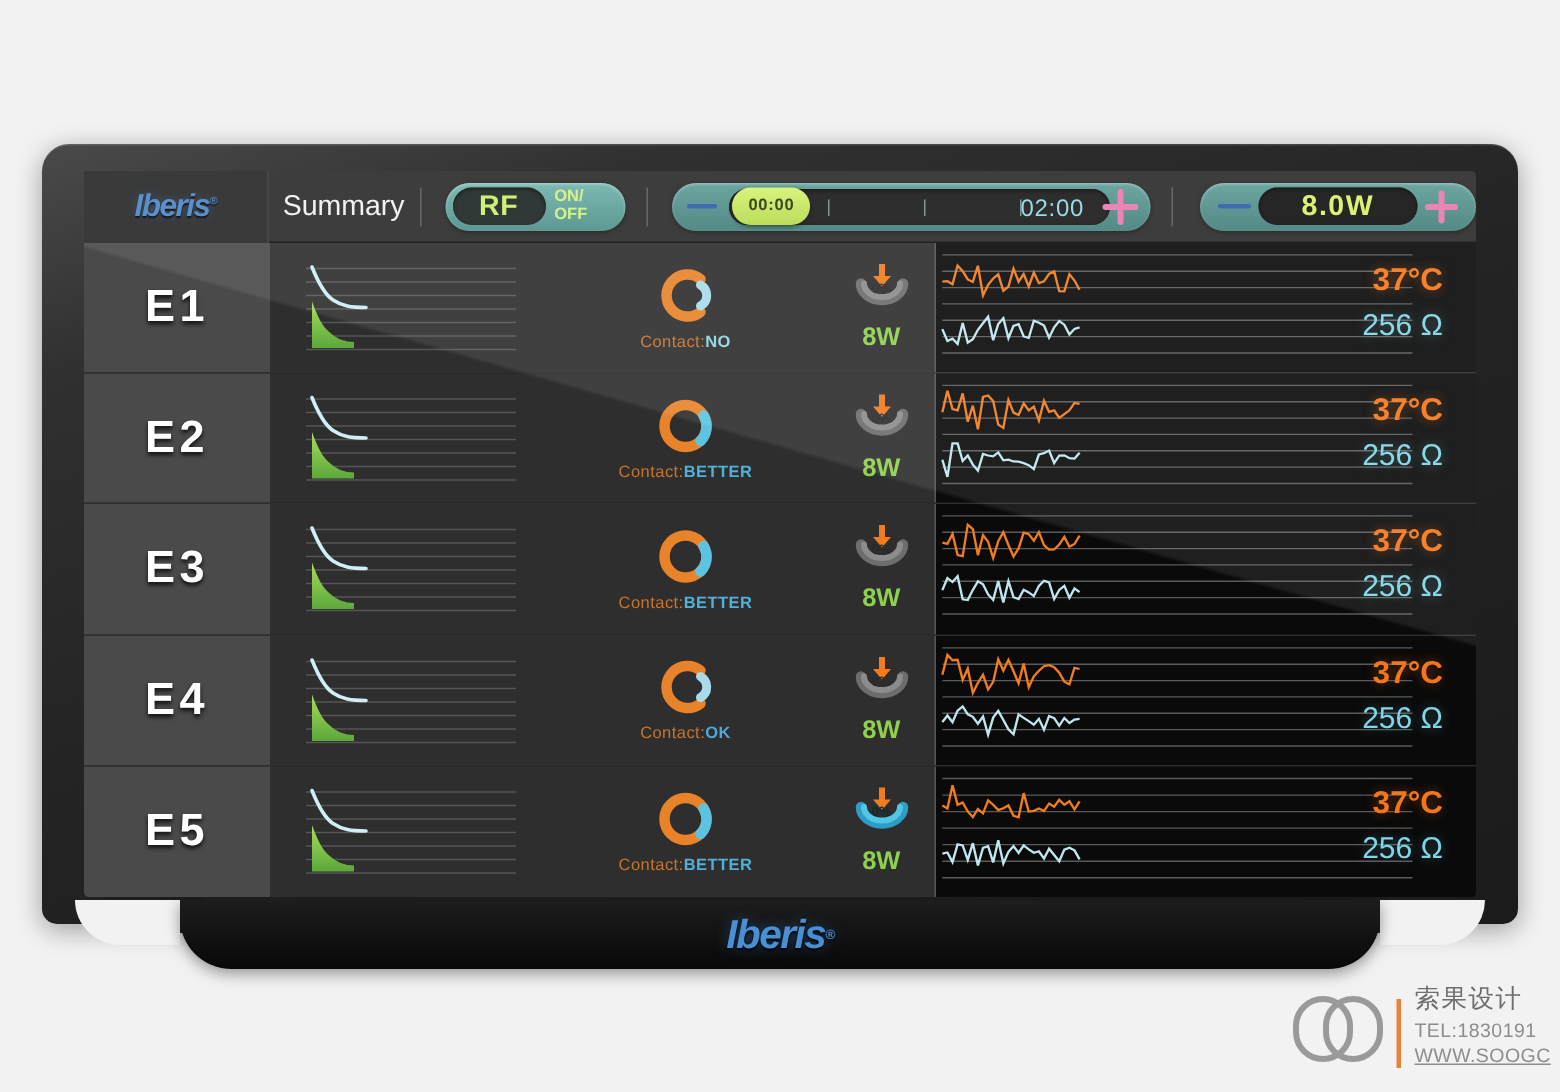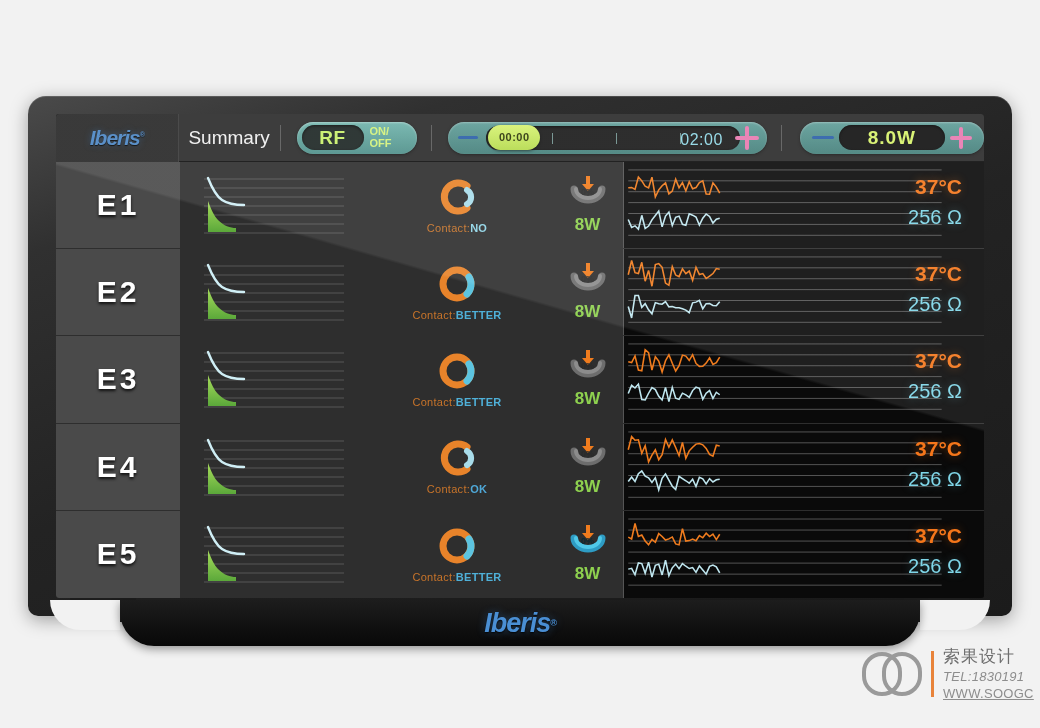--- a/index.html
+++ b/index.html
@@ -202,27 +202,27 @@
   #glare{
     position:absolute; left:0; top:0; width:928px; height:484px;
     pointer-events:none;
     background:linear-gradient(196deg, rgba(255,255,255,.085) 0%,
       rgba(255,255,255,.085) 42%, rgba(255,255,255,0) 42.4%);
   }
 
   
   #watermark{
     position:absolute; left:862px; top:636px; width:178px; height:76px;
-    display:flex; align-items:center; gap:9px;
+    display:flex; align-items:flex-end; gap:9px;
   }
   #wm-mark{ width:60px; height:52px; flex:none; }
   #wm-bar{ width:3px; height:46px; background:#e8833a; flex:none; }
   #wm-text{ color:#8d8d8d; line-height:1.32; }
   #wm-cn{ font-size:17px; color:#6e6e6e; letter-spacing:1px; }
-  #wm-tel{ font-size:13px; letter-spacing:.3px;font-style:italic; }
+  #wm-tel{ font-size:13px; letter-spacing:.3px; }
   #wm-url{ font-size:13px; letter-spacing:.3px;text-decoration:underline; }
 </style>
 </head>
 <body>
 
 <div id="device-body"></div>
 <div id="chin-shoulder-left" class="chin-shoulder"></div>
 <div id="chin-shoulder-right" class="chin-shoulder"></div>
 <div id="device-chin">
   <div id="device-logo-bottom">

